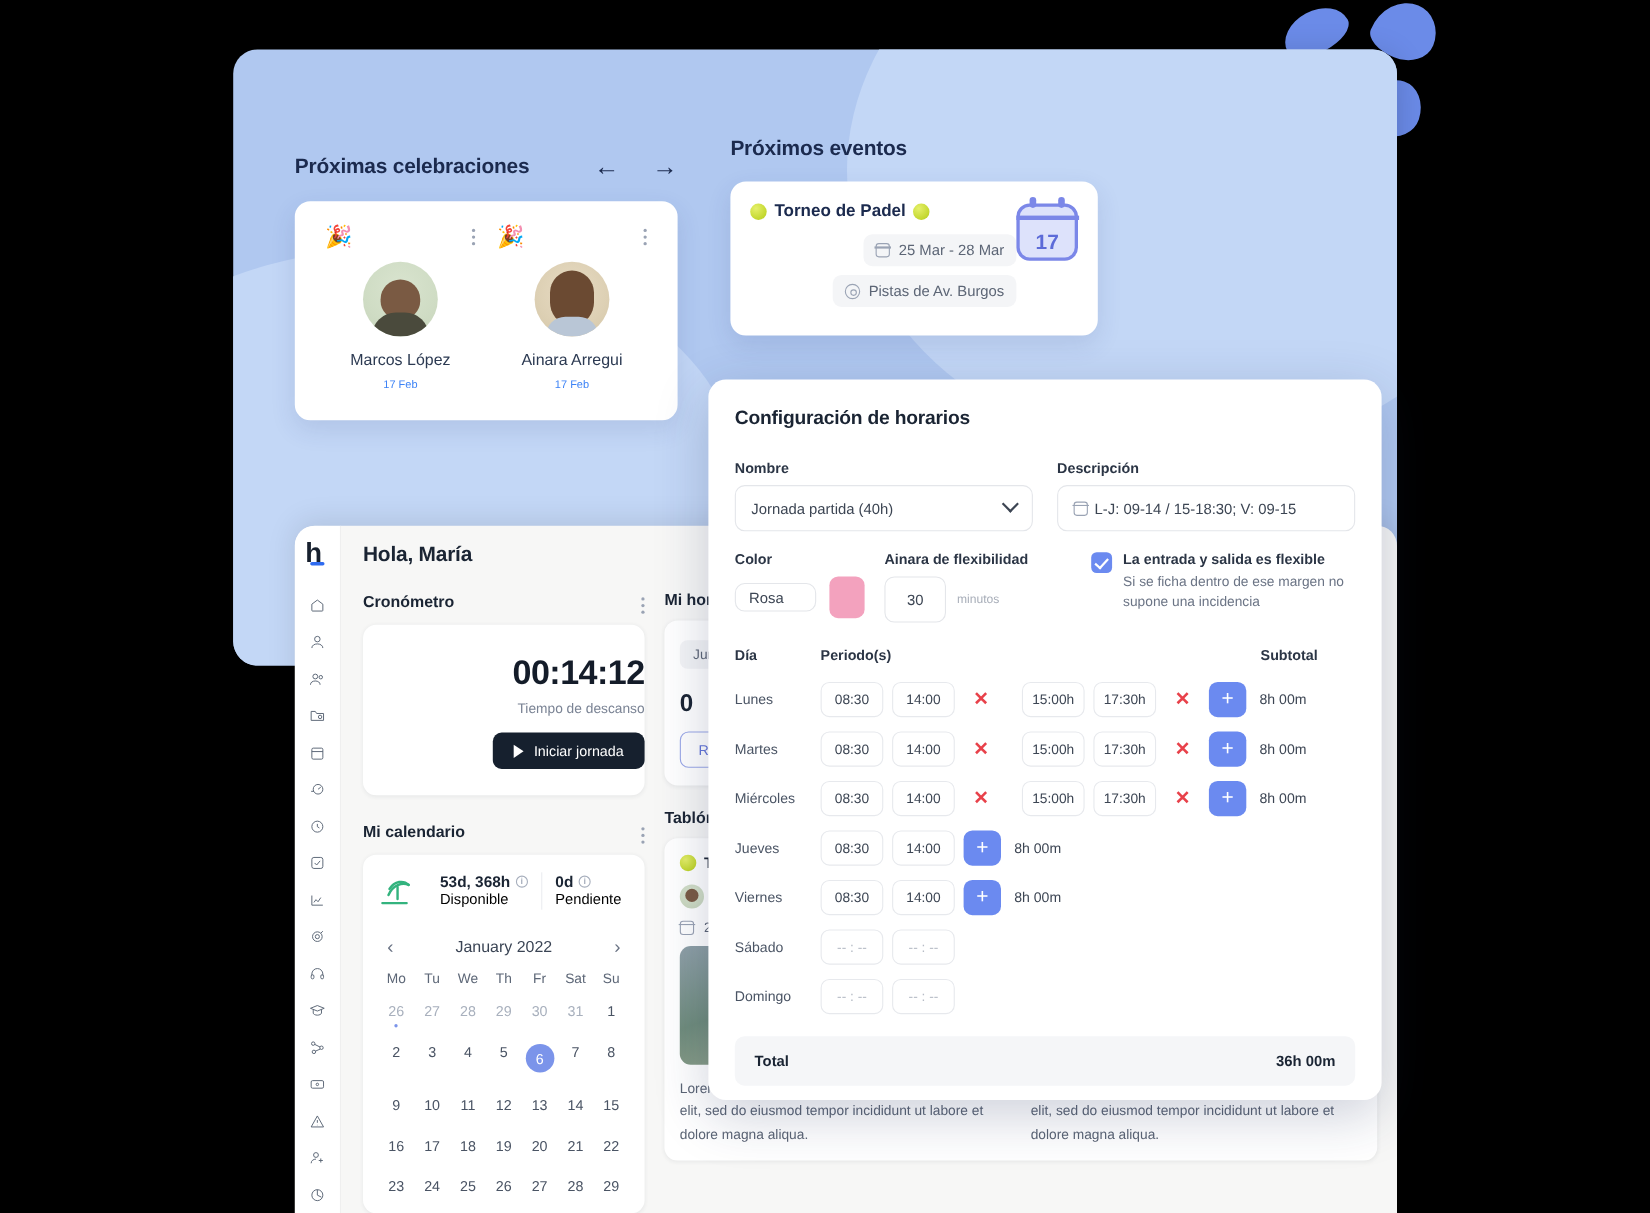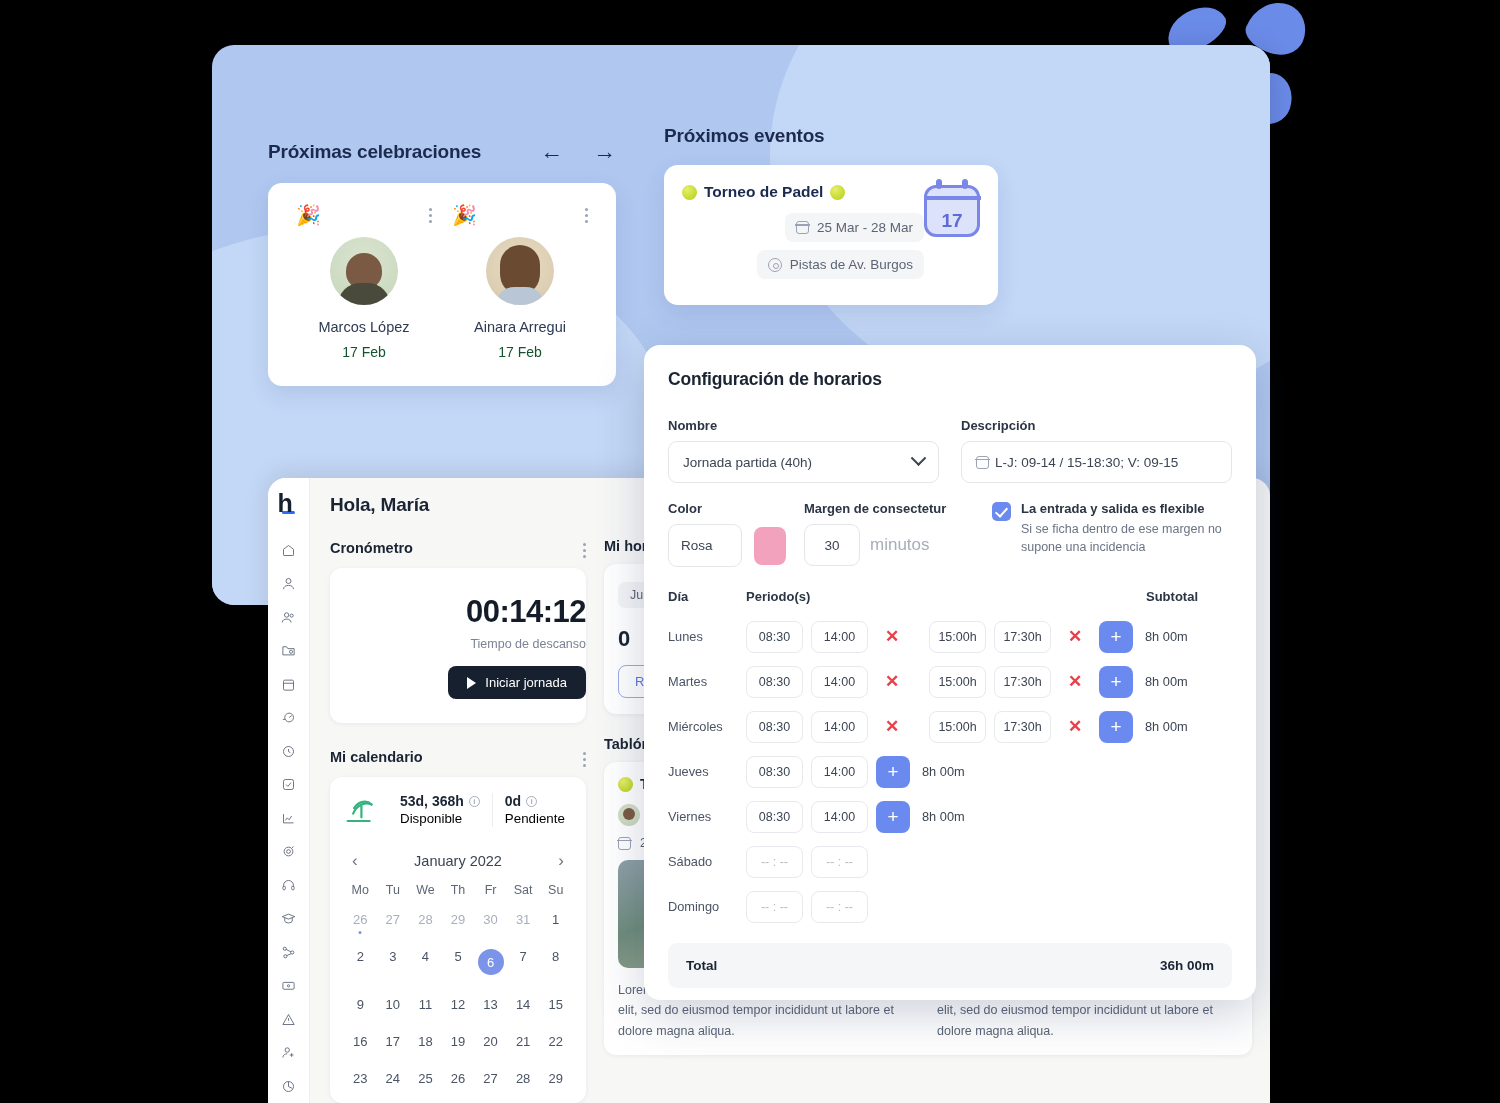--- a/index.html
+++ b/index.html
@@ -51,21 +51,21 @@
   .kebab { display:flex; flex-direction:column; gap:3px; align-items:center; padding-top:5px; cursor:pointer;}
   .kebab i { width:3px; height:3px; border-radius:50%; background:#9AA3B4; display:block; }
   .avatar { width:68px; height:68px; border-radius:50%; margin-top:10px; overflow:hidden; }
   .av-m { background: radial-gradient(circle at 50% 35%, #d9e4cf 0%, #cfdcc4 60%, #c6d4ba 100%); position:relative;}
   .av-m:after{content:"";position:absolute;left:16px;top:16px;width:36px;height:36px;border-radius:50% 50% 45% 45%;background:#7a5a43;}
   .av-m:before{content:"";position:absolute;left:8px;bottom:0;width:52px;height:22px;border-radius:26px 26px 0 0;background:#4a4a3c;z-index:2;}
   .av-a { background: radial-gradient(circle at 50% 40%, #e8dcc4 0%, #ddd0b4 60%, #d3c5a6 100%); position:relative;}
   .av-a:after{content:"";position:absolute;left:14px;top:8px;width:40px;height:48px;border-radius:20px 20px 40% 40%;background:#6b4a32;}
   .av-a:before{content:"";position:absolute;left:10px;bottom:0;width:48px;height:18px;border-radius:24px 24px 0 0;background:#b9c6d6;z-index:2;}
   .celeb-name { margin-top:14px; font-size:14.5px; color:#2C3A52; font-weight:500;}
-  .celeb-date { margin-top:9px; font-size:14px; color:#14532d; }
+  .celeb-date { margin-top:9px; font-size:10px; color:#3b82f6; }
 
   
   .events-wrap { position: absolute; left: 649px; top: 125px; width: 334px; margin-left: 15px; }
   .events-title { font-size:19px; font-weight:700; color:#1B2A4E; margin-bottom:18px; letter-spacing:-.2px;}
   .event-card {
     background:#fff; border-radius:14px; padding:18px 18px 18px 18px;
     box-shadow: 0 8px 22px rgba(40,60,120,.12);
     display:flex; justify-content:space-between; align-items:flex-start;text-align:right;
   }
   .event-left { flex:1; }
@@ -169,26 +169,26 @@
   .inp {
     border:1px solid #E4E6EA; border-radius:9px; height:42px; display:flex; align-items:center;
     padding:0 14px; font-size:13.5px; color:#3C4553; background:#fff; justify-content:space-between;
   }
   .chev-d { width:11px;height:11px;border-right:2px solid #3C4553;border-bottom:2px solid #3C4553;transform:rotate(45deg) translate(-3px,-3px);}
   .inp .with-icon { display:flex; align-items:center; gap:6px; }
 
   .frow2 { display:flex; gap:18px; align-items:flex-start; margin-bottom:22px;}
   .color-fld { width:118px; flex:none;}
   .color-row { display:flex; gap:12px; align-items:center;}
-  .color-inp { border:1px solid #E4E6EA;border-radius:9px;height:43px;width:76px;display:flex;align-items:center;padding:0 12px;font-size:13.5px;color:#3C4553;}
+  .color-inp { border:1px solid #E4E6EA;border-radius:9px;height:26px;width:76px;display:flex;align-items:center;padding:0 12px;font-size:13.5px;color:#3C4553;}
   .swatch { width:34px;height:38px;border-radius:8px;background:#F3A2BE; cursor:pointer;}
   .marg-fld { width:170px; flex:none;}
   .marg-row { display:flex; align-items:center; gap:10px;}
   .marg-inp { border:1px solid #E4E6EA;border-radius:9px;height:42px;width:56px;display:flex;align-items:center;justify-content:center;font-size:13.5px;color:#3C4553;}
-  .marg-unit { font-size:17px;color:#A8AEB9;}
+  .marg-unit { font-size:11px;color:#A8AEB9;}
   .flex-fld { flex:1; }
   .flex-row { display:flex; gap:10px; align-items:flex-start;}
   .cbx { width:19px;height:19px;border-radius:5px;background:#6B8AF0;flex:none;position:relative;cursor:pointer;margin-top:1px;}
   .cbx:after{content:"";position:absolute;left:6px;top:3px;width:5px;height:10px;border-right:2.3px solid #fff;border-bottom:2.3px solid #fff;transform:rotate(42deg);}
   .flex-t1{font-size:13px;font-weight:700;color:#2B3545;margin-bottom:4px;}
   .flex-t2{font-size:12.5px;color:#6B7485;line-height:1.45;}
 
   
   .sched { margin-top:4px; }
   .sched-head { display:flex; align-items:center; font-size:13px; font-weight:700; color:#2B3545; padding-bottom:10px;}
@@ -580,21 +580,21 @@
         <div class="color-fld">
           <span class="lbl">Color</span>
           <div class="color-row">
             <div class="color-inp">
               <span>Rosa</span>
             </div>
             <div class="swatch" id="swatch" style="background: rgb(243, 162, 190);"></div>
           </div>
         </div>
         <div class="marg-fld">
-          <span class="lbl">Margen de consectetur</span>
+          <span class="lbl">Ainara de flexibilidad</span>
           <div class="marg-row">
             <div class="marg-inp">
               <span>30</span>
             </div>
             <span class="marg-unit">minutos</span>
           </div>
         </div>
         <div class="flex-fld">
           <div class="flex-row">
             <div class="cbx"></div>

